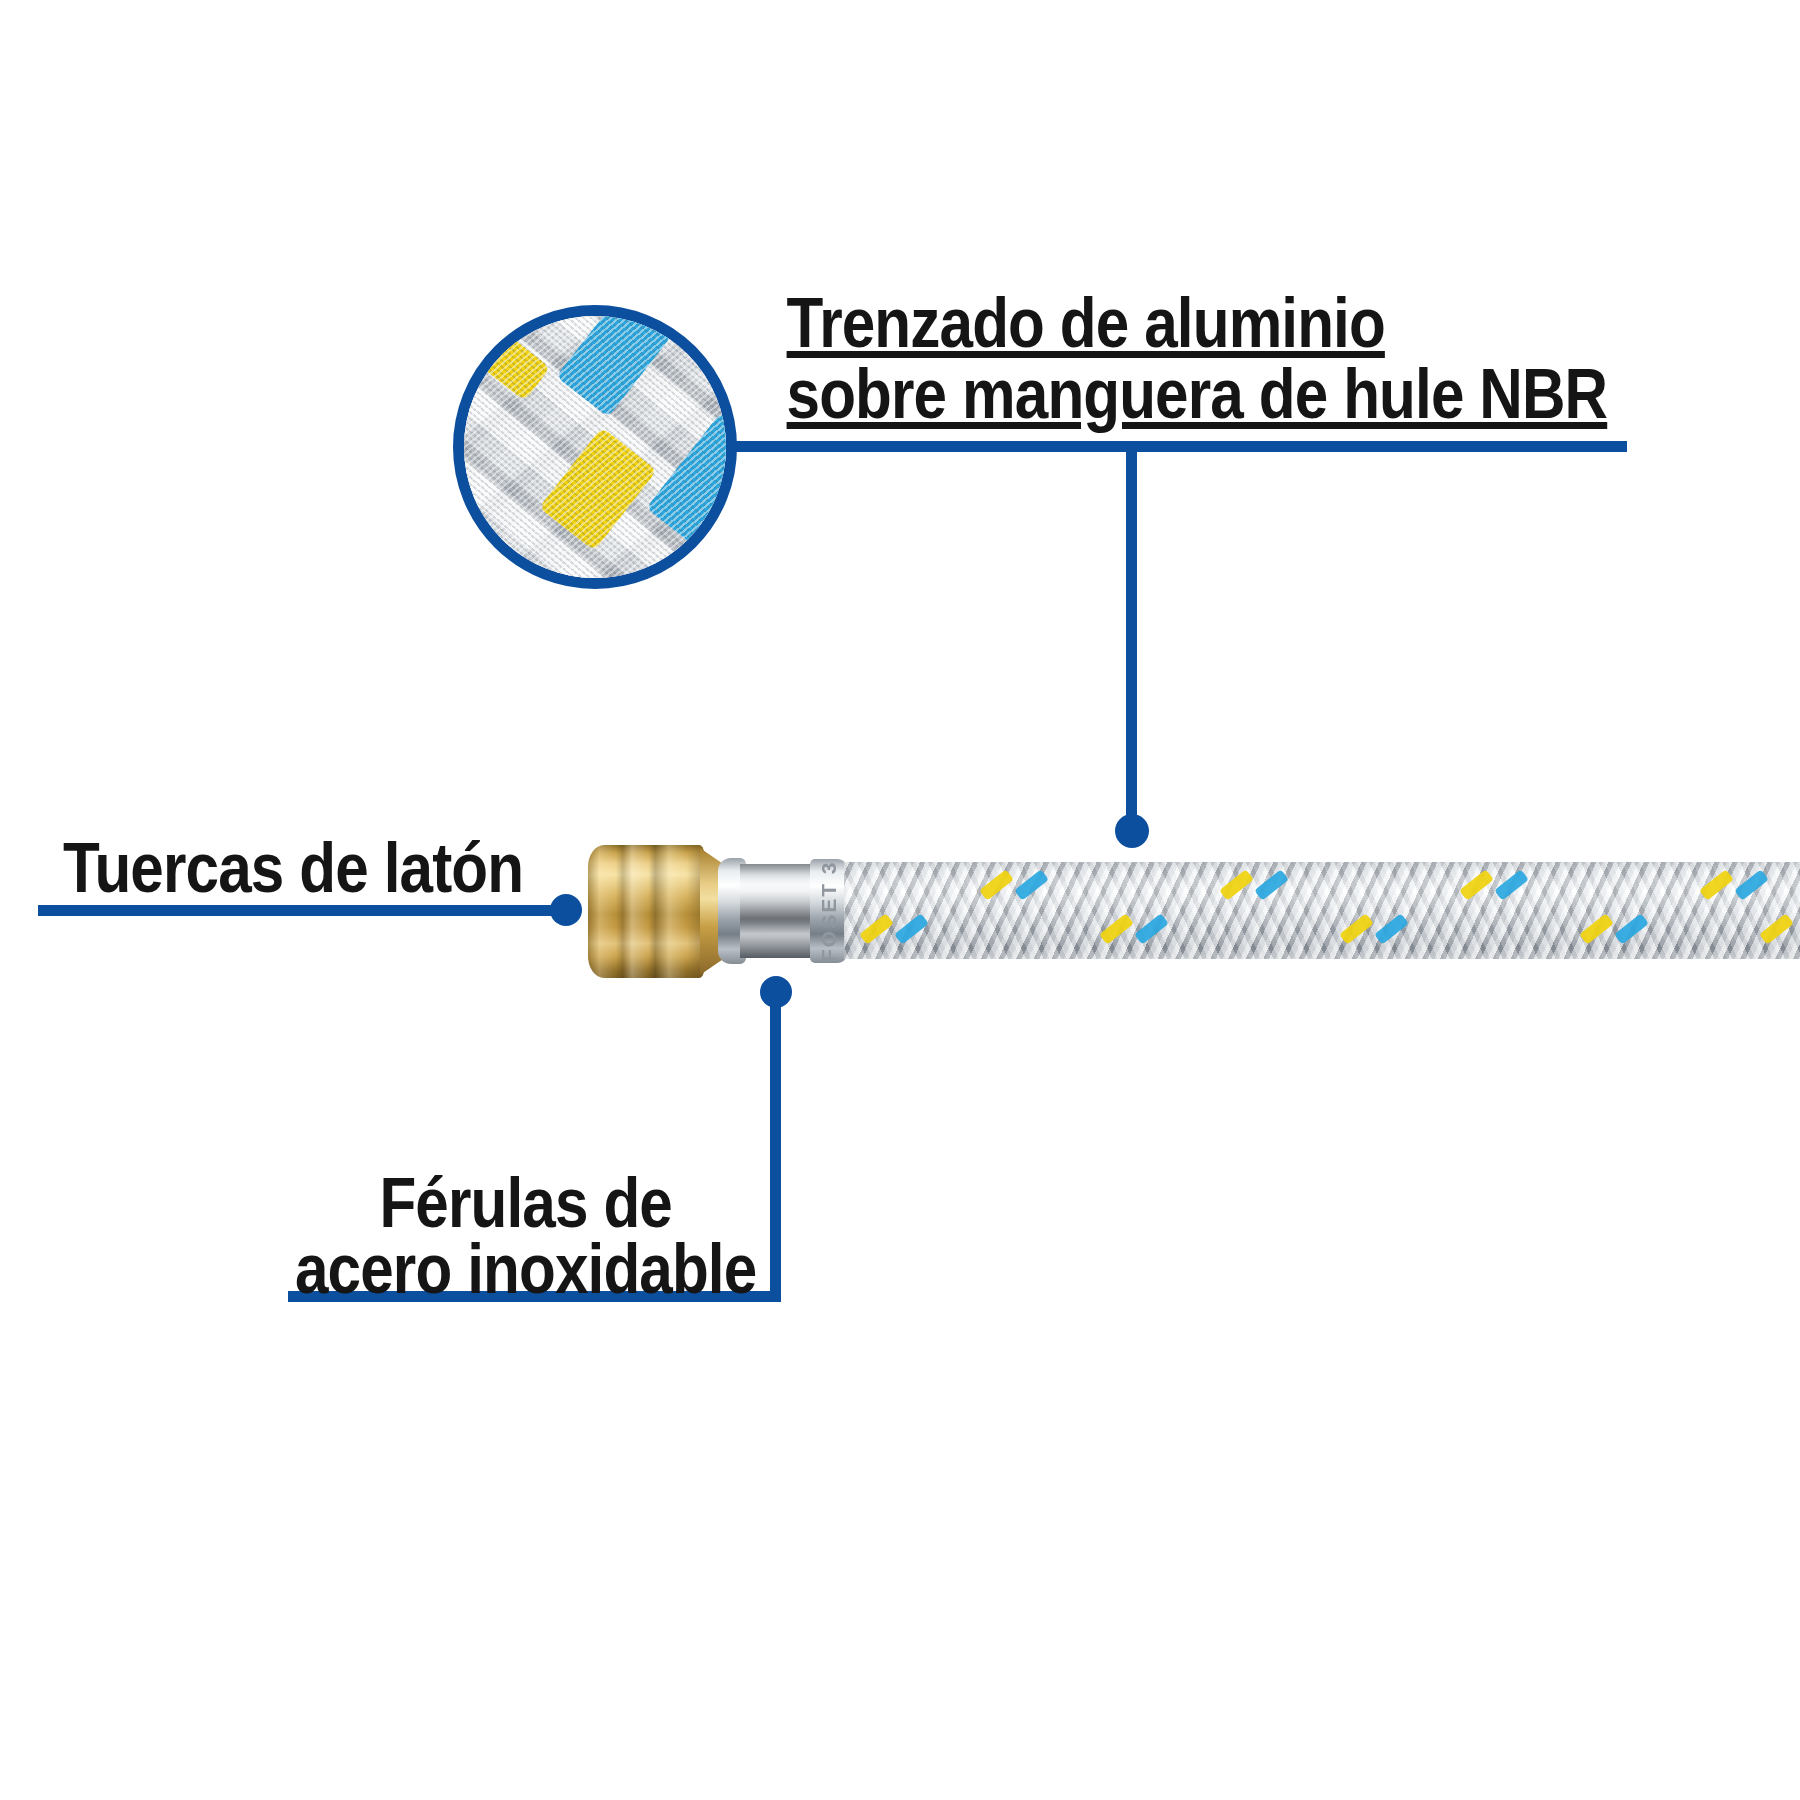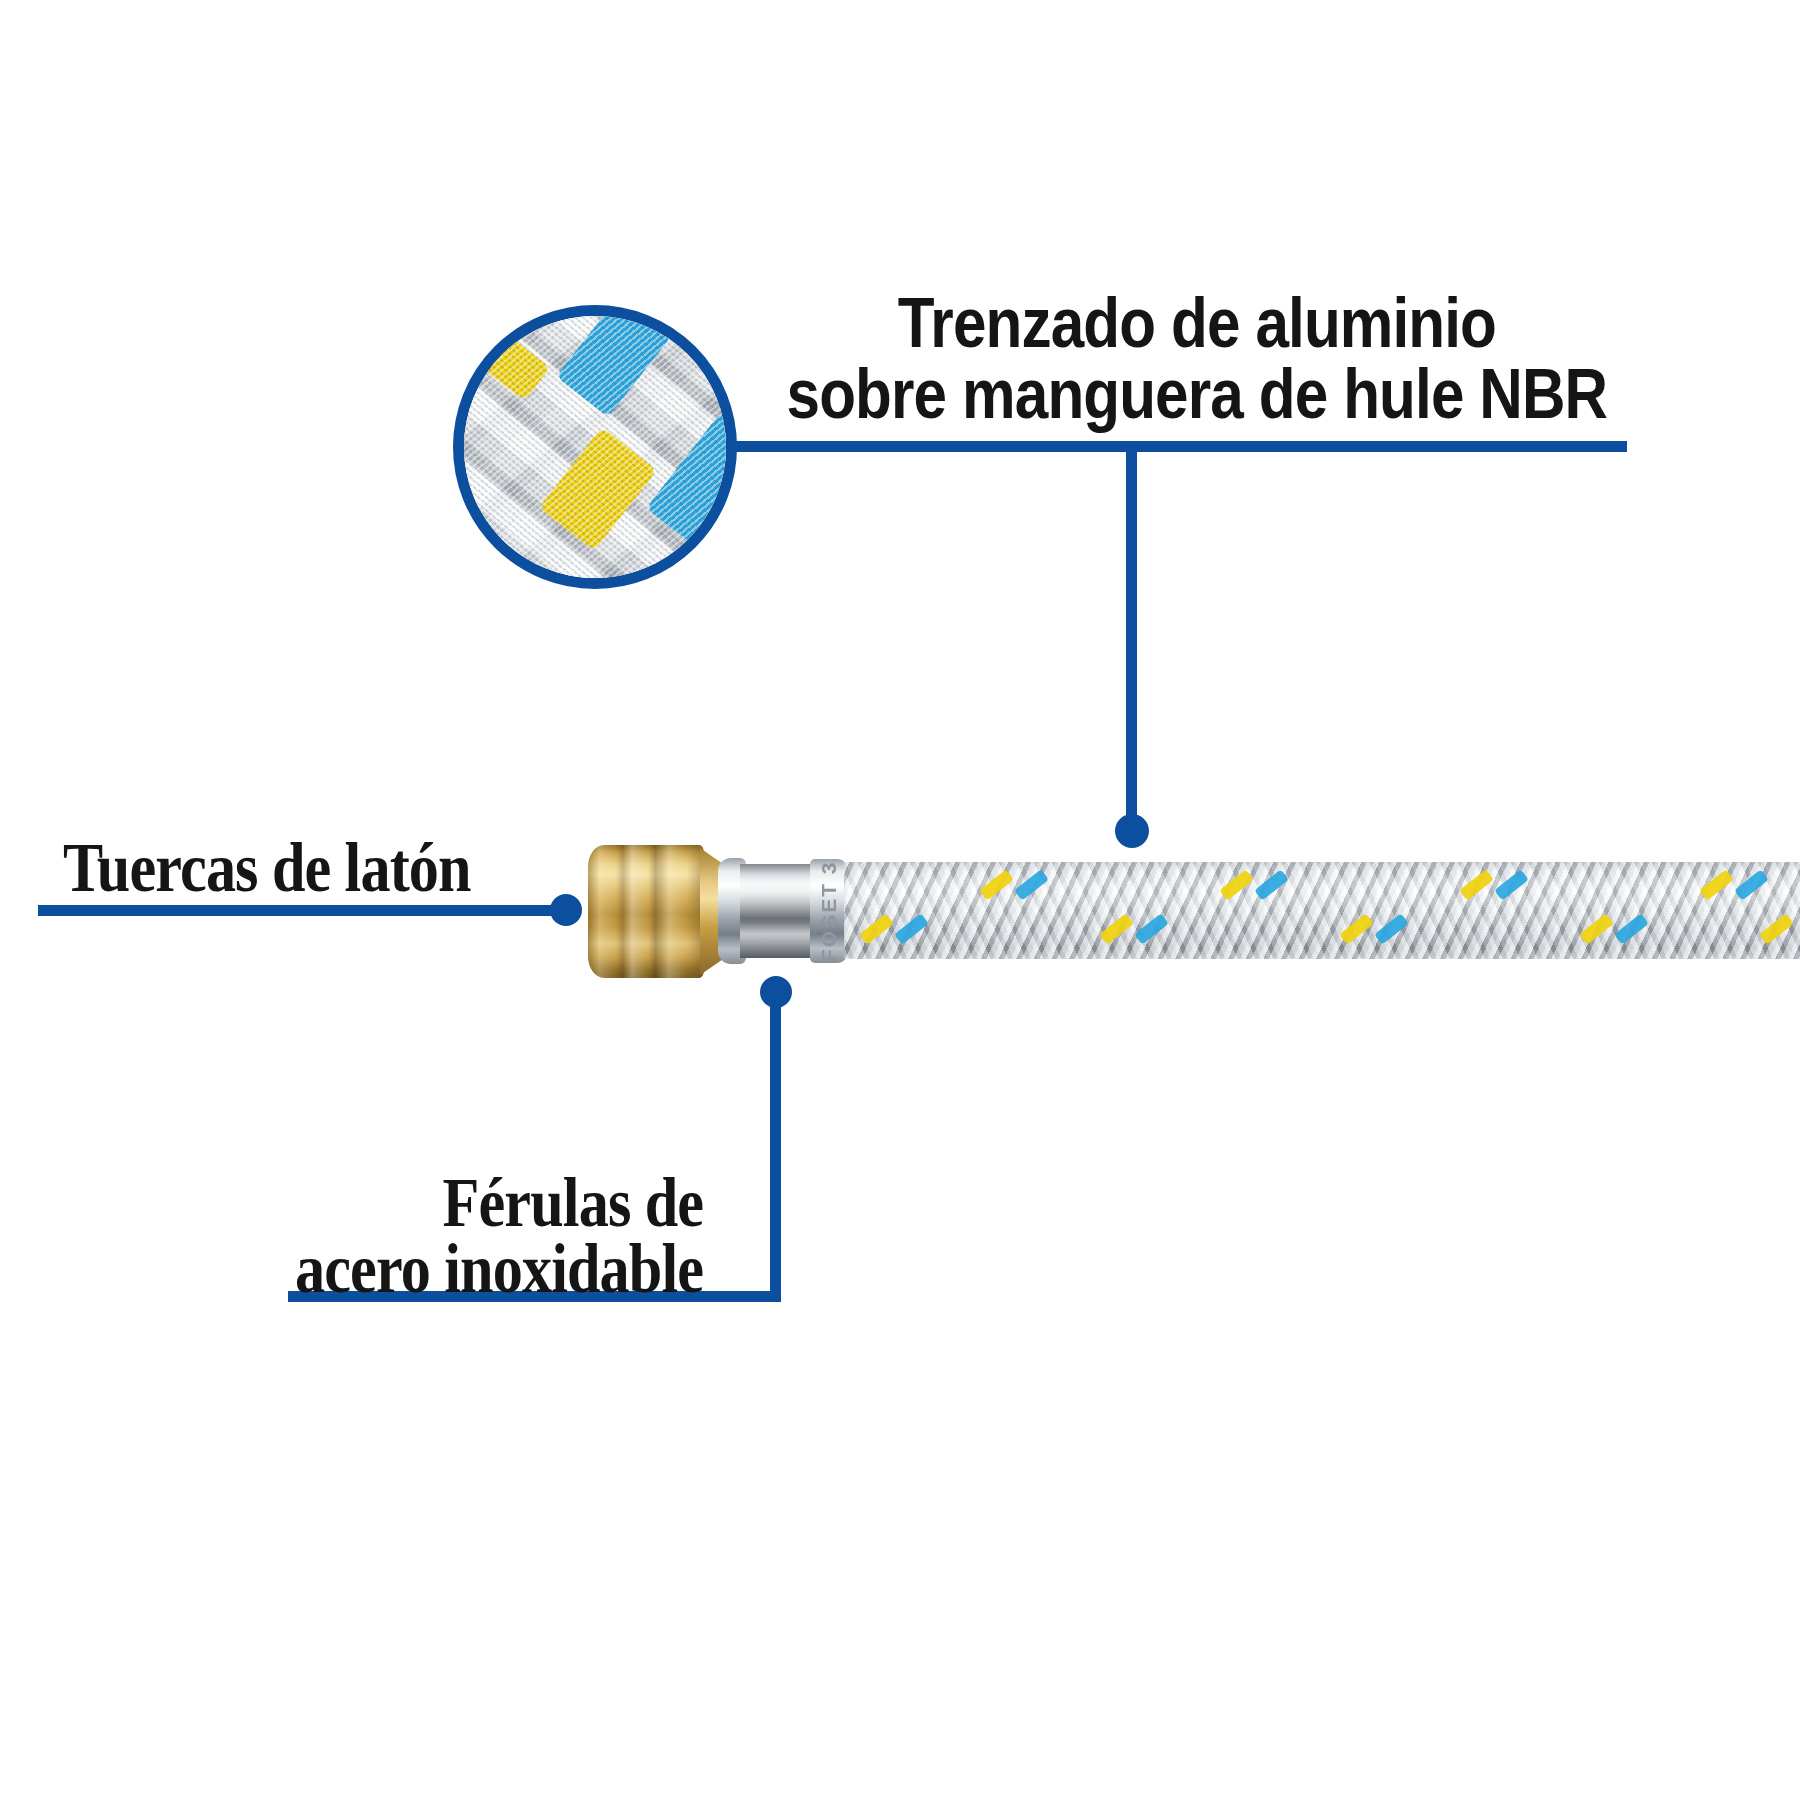--- a/index.html
+++ b/index.html
@@ -12,22 +12,22 @@
     --ink:#151515;
     --braid-yellow:#f0d20e;
     --braid-blue:#2aa7df;
   }
   
   .label{
     position:absolute;color:var(--ink);font-weight:700;font-size:70px;
     letter-spacing:-1px;white-space:nowrap;
   }
   .cond{transform:scaleX(.86);}
-  .label.right{text-align:center;transform-origin:right center;}
-  .label.left{text-align:right;transform-origin:left center;font-family:Liberation Serif, serif;}
+  .label.right{text-align:left;transform-origin:right center;text-decoration:underline;}
+  .label.left{text-align:center;transform-origin:left center;}
   #label-trenzado{top:288px;right:193px;line-height:71px;}
   #label-tuercas{top:833px;left:63px;line-height:70px;}
   #label-ferulas{top:1134px;left:295px;line-height:66px;margin-top:36px;}
   
   .cline{position:absolute;background:var(--blue);}
   .cdot{position:absolute;background:var(--blue);border-radius:50%;}
   #trz-h{left:728px;top:441px;width:899px;height:11px;}
   #trz-v{left:1126px;top:447px;width:11px;height:376px;}
   #trz-dot{left:1115px;top:814px;width:34px;height:34px;}
   #trc-h{left:38px;top:905px;width:520px;height:11px;}

